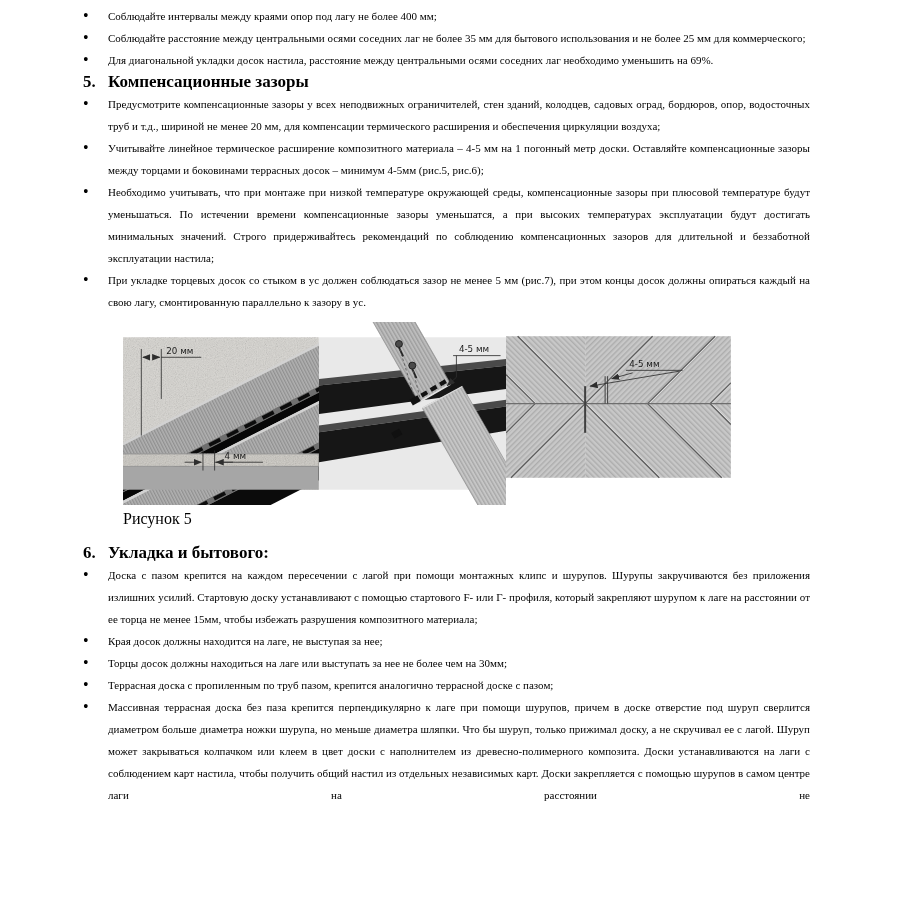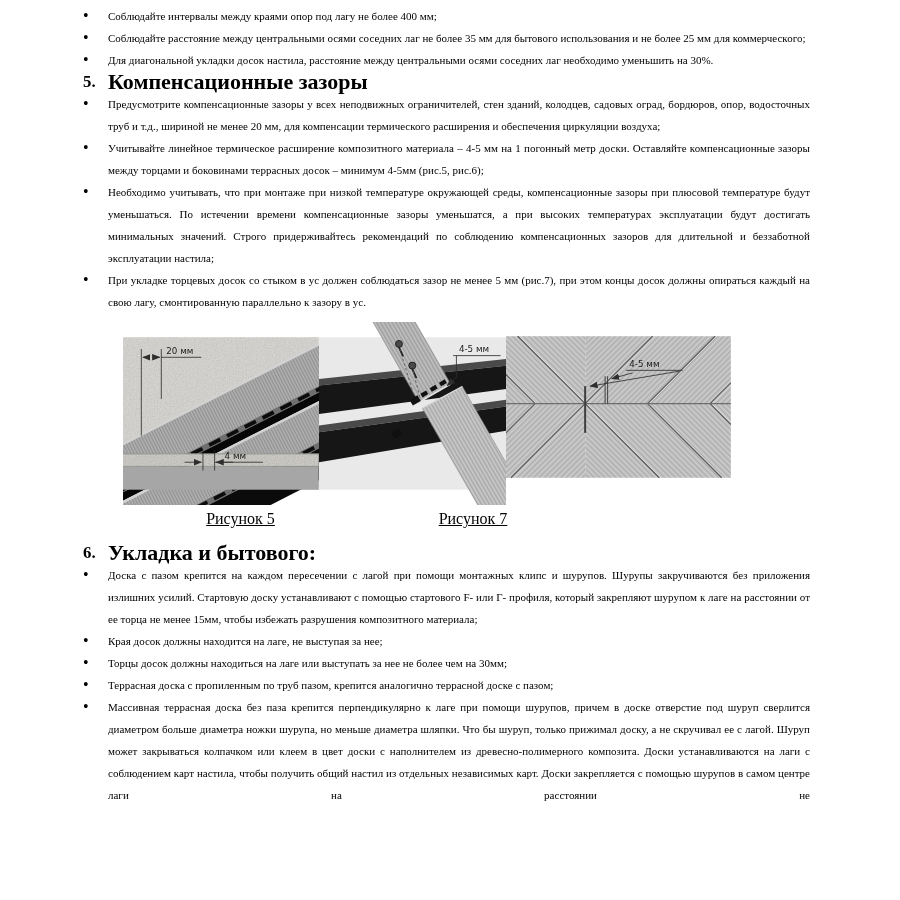--- a/index.html
+++ b/index.html
@@ -5,25 +5,25 @@
   html,body{margin:0;padding:0;background:#fff;}
   .page{position:relative;width:900px;height:900px;background:#ffffff;overflow:hidden;
         font-family:"Liberation Serif",serif;color:#000;}
   .content{position:absolute;left:83px;top:5px;width:727px;}
   .row{display:flex;align-items:flex-start;}
   .mark,.num{width:25px;flex:none;font-size:16.8px;line-height:22px;}
   .num{font-weight:bold;}
   .mark{font-size:16px;}
   .txt{flex:1;font-size:11px;line-height:22px;text-align:justify;}
   .jlast{text-align-last:justify;}
-  .head{flex:1;font-size:22px;line-height:22px;font-weight:bold;}
+  .head{flex:1;font-size:17px;line-height:22px;font-weight:bold;}
   .figs{display:flex;align-items:flex-start;margin-left:40px;margin-top:9px;width:608px;}
   .figs svg{display:block;}
   .caps{display:flex;margin-left:40px;margin-top:3px;width:730px;}
-  .cap{font-size:16px;line-height:22px;text-align:center;text-decoration:underline;}
+  .cap{font-size:16px;line-height:22px;text-align:left;}
   .cap5{width:235px;}
   .cap6{width:225px;}
   .cap7{width:270px;padding-right:40px;box-sizing:border-box;}
   .sec6{margin-top:12px;}
   svg text{font-family:"DejaVu Sans",sans-serif;font-size:10.5px;fill:#1c1c1c;}
 </style>
 </head>
 <body>
 
 <div class="page">
@@ -32,21 +32,21 @@
     <div class="row">
       <span class="mark">•</span>
       <div class="txt">Соблюдайте интервалы между краями опор под лагу не более 400 мм;</div>
     </div>
     <div class="row">
       <span class="mark">•</span>
       <div class="txt">Соблюдайте расстояние между центральными осями соседних лаг не более 35 мм для бытового использования и не более 25 мм для коммерческого;</div>
     </div>
     <div class="row">
       <span class="mark">•</span>
-      <div class="txt">Для диагональной укладки досок настила, расстояние между центральными осями соседних лаг необходимо уменьшить на 30%.</div>
+      <div class="txt">Для диагональной укладки досок настила, расстояние между центральными осями соседних лаг необходимо уменьшить на 69%.</div>
     </div>
 
     <div class="row">
       <span class="num">5.</span>
       <div class="head">Компенсационные зазоры</div>
     </div>
     <div class="row">
       <span class="mark">•</span>
       <div class="txt">Предусмотрите компенсационные зазоры у всех неподвижных ограничителей, стен зданий, колодцев, садовых оград, бордюров, опор, водосточных труб и т.д., шириной не менее 20 мм, для компенсации термического расширения и обеспечения циркуляции воздуха;</div>
     </div>
@@ -206,21 +206,20 @@
           <line x1="144" y1="41" x2="212" y2="41"></line>
           <line x1="208" y1="42" x2="101" y2="60" marker-end="url(#arr7)"></line>
           <line x1="152" y1="44" x2="127" y2="51" marker-end="url(#arr7)"></line>
         </g>
         <text x="148" y="37">4-5 мм</text>
       </svg>
     </div>
 
     <div class="caps">
       <div class="cap cap5">Рисунок 5</div>
-      <div class="cap cap7">Рисунок 7</div>
     </div>
 
     <div class="row sec6">
       <span class="num">6.</span>
       <div class="head">Укладка и бытового:</div>
     </div>
     <div class="row">
       <span class="mark">•</span>
       <div class="txt">Доска с пазом крепится на каждом пересечении с лагой при помощи монтажных клипс и шурупов. Шурупы закручиваются без приложения излишних усилий. Стартовую доску устанавливают с помощью стартового F- или Г- профиля, который закрепляют шурупом к лаге на расстоянии от ее торца не менее 15мм, чтобы избежать разрушения композитного материала;</div>
     </div>

